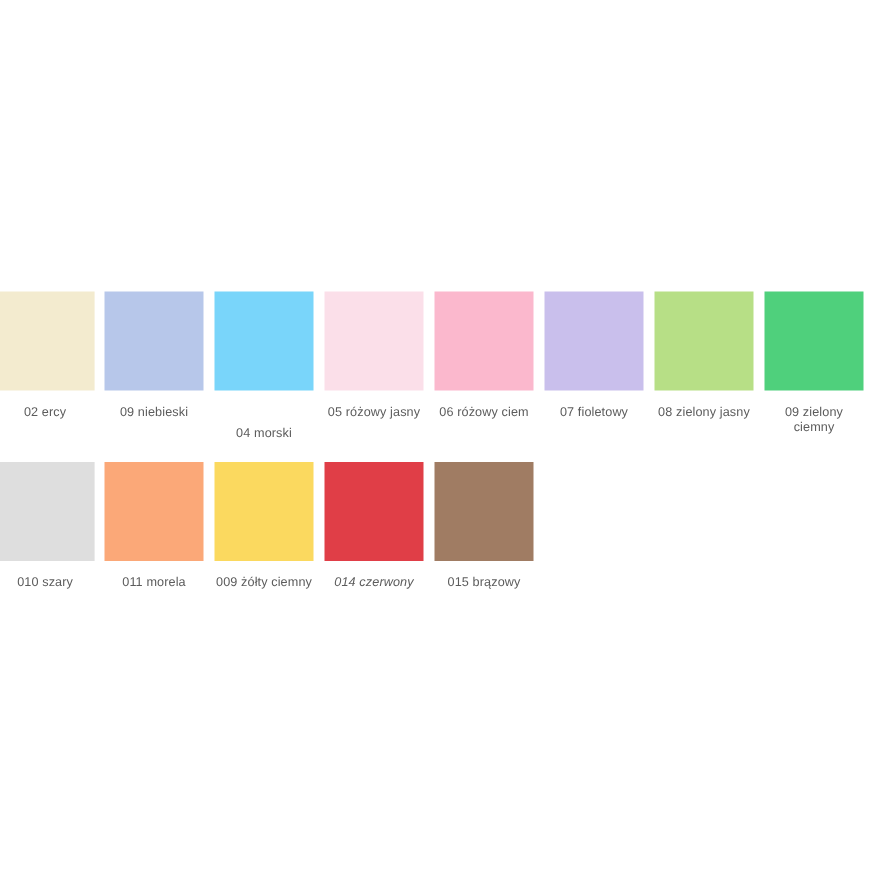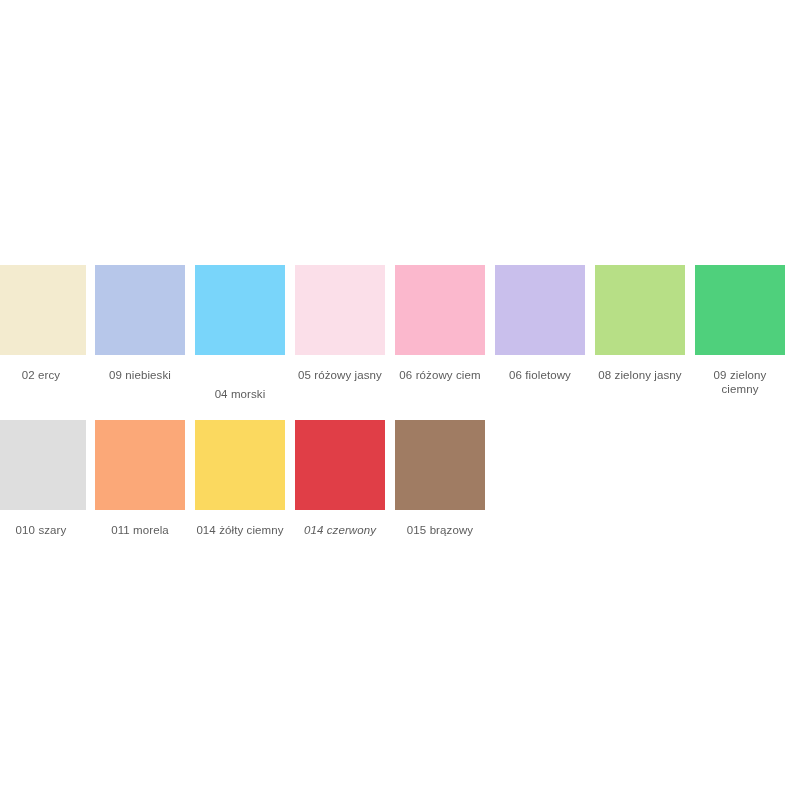--- a/index.html
+++ b/index.html
@@ -112,21 +112,21 @@
       <span class="swatch-label" style="color: rgb(92, 92, 92);">05 różowy jasny</span>
     </div>
 
     <div class="swatch-cell">
       <span class="swatch-chip" style="background-color: rgb(251, 184, 205);"></span>
       <span class="swatch-label" style="color: rgb(92, 92, 92);">06 różowy ciem</span>
     </div>
 
     <div class="swatch-cell">
       <span class="swatch-chip" style="background-color: rgb(201, 191, 236);"></span>
-      <span class="swatch-label" style="color: rgb(92, 92, 92);">06 fioletowy</span>
+      <span class="swatch-label" style="color: rgb(92, 92, 92);">07 fioletowy</span>
     </div>
 
     <div class="swatch-cell">
       <span class="swatch-chip" style="background-color: rgb(183, 223, 134);"></span>
       <span class="swatch-label" style="color: rgb(92, 92, 92);">08 zielony jasny</span>
     </div>
 
     <div class="swatch-cell">
       <span class="swatch-chip" style="background-color: rgb(79, 208, 124);"></span>
       <span class="swatch-label wraps" style="color: rgb(92, 92, 92);">09 zielony ciemny</span>
@@ -142,21 +142,21 @@
     </div>
 
     <div class="swatch-cell">
       <span class="swatch-chip" style="background-color: rgb(251, 168, 120);"></span>
       <span class="swatch-label" style="color: rgb(92, 92, 92);">011 morela</span>
     </div>
 
 
     <div class="swatch-cell">
       <span class="swatch-chip" style="background-color: rgb(251, 217, 95);"></span>
-      <span class="swatch-label" style="color: rgb(92, 92, 92);">014 żółty ciemny</span>
+      <span class="swatch-label" style="color: rgb(92, 92, 92);">009 żółty ciemny</span>
     </div>
 
     <div class="swatch-cell">
       <span class="swatch-chip" style="background-color: rgb(224, 62, 71);"></span>
       <span class="swatch-label" style="color: rgb(92, 92, 92); font-style: italic;">014 czerwony</span>
     </div>
 
     <div class="swatch-cell">
       <span class="swatch-chip" style="background-color: rgb(160, 124, 99);"></span>
       <span class="swatch-label" style="color: rgb(92, 92, 92);">015 brązowy</span>

